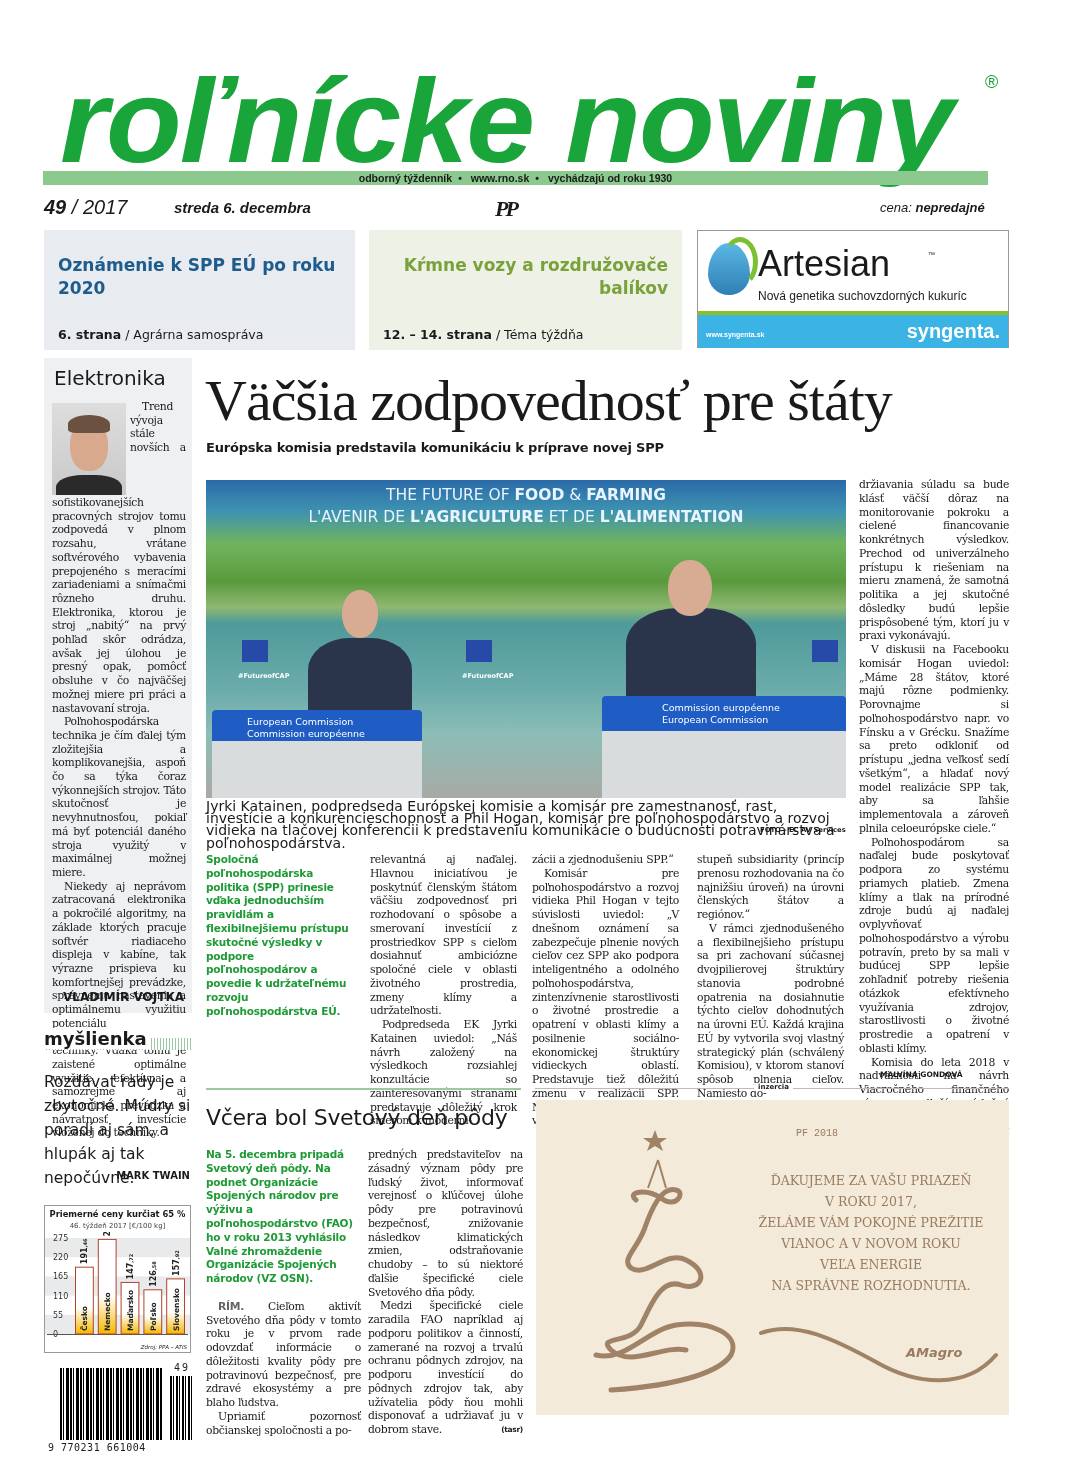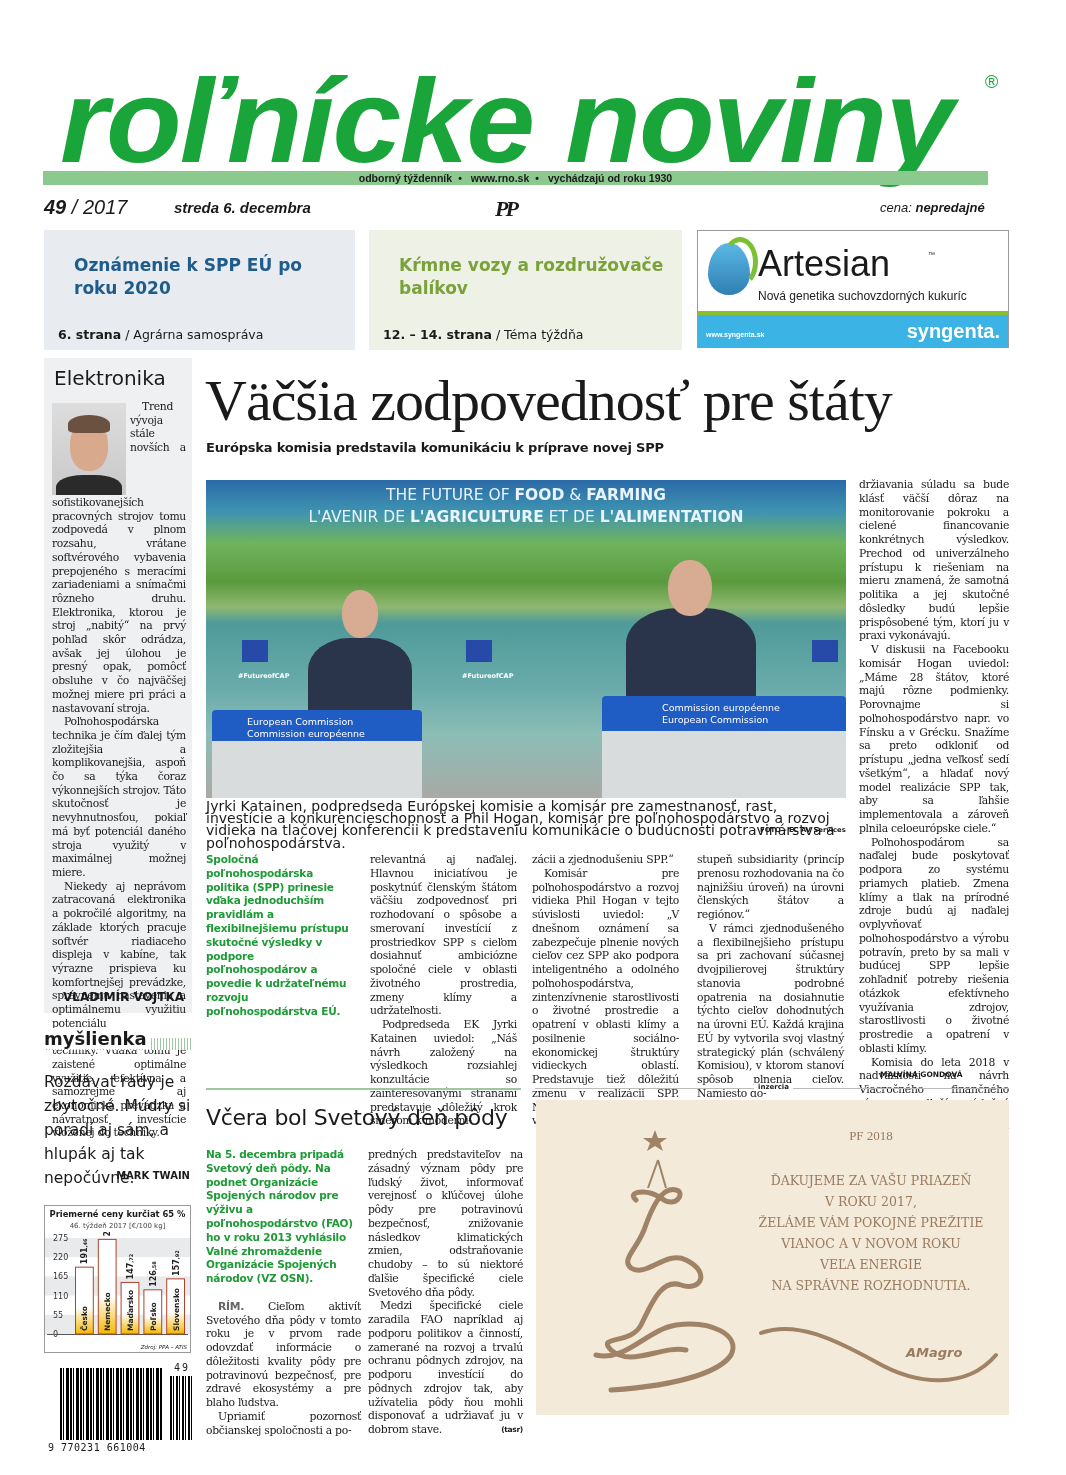--- a/index.html
+++ b/index.html
@@ -8,27 +8,27 @@
   .masthead { left: 60px; top: 66px; width: 930px; height: 110px; font-family: "Liberation Sans", sans-serif; font-weight: bold; font-style: italic; color: #1aa53a; font-size: 118px; letter-spacing: -2px; line-height: 110px; transform: scaleX(1.05) scaleY(1.0); transform-origin: left; white-space: nowrap; }
   .reg { left: 985px; top: 72px; color: #1aa53a; font-family: "Liberation Sans", sans-serif; font-size: 18px; }
   .tagbar { left: 43px; top: 171px; width: 945px; height: 14px; background: #8cc98f; font-family: "Liberation Sans", sans-serif; font-size: 10.5px; font-weight: bold; text-align: center; line-height: 14px; color: #1a1a1a; }
   .tagbar .sep { margin: 0 6px; }
   .issue { left: 44px; top: 196px; font-family: "Liberation Sans", sans-serif; font-style: italic; font-size: 20px; }
   .issue b { font-weight: bold; }
   .date { left: 174px; top: 199px; font-family: "Liberation Sans", sans-serif; font-style: italic; font-weight: bold; font-size: 15px; }
   .pp-logo { left: 495px; top: 196px; font-family: "Liberation Serif", serif; font-style: italic; font-weight: bold; font-size: 22px; letter-spacing: -3px; }
   .price { left: 880px; top: 200px; font-family: "Liberation Sans", sans-serif; font-style: italic; font-size: 13px; }
   .price b { font-weight: bold; }
-  .teaser { top: 230px; height: 120px; padding: 24px 14px 0 30px; font-family: "DejaVu Sans", sans-serif; }
+  .teaser { top: 230px; height: 120px; padding: 24px 14px 0 14px; font-family: "DejaVu Sans", sans-serif; }
   .teaser .title { font-size: 17px; font-weight: bold; line-height: 23px; }
   .teaser .foot { position: absolute; left: 14px; bottom: 8px; font-size: 12.5px; }
   .teaser .foot b { font-weight: bold; }
   .t1 { left: 44px; width: 311px; background: #e8ebef; }
   .t1 .title { color: #1d5c8c; }
-  .t2 { left: 369px; width: 313px; background: #eef1e6; }
+  .t2 { left: 369px; width: 313px; background: #eef1e6; text-align: right; }
   .t2 .title { color: #7ba13a; }
   .ad-artesian { left: 697px; top: 230px; width: 312px; height: 118px; border: 1px solid #999; background: #fff; }
   .ad-artesian .drop { position: absolute; left: 10px; top: 12px; width: 42px; height: 52px; border-radius: 50% 50% 50% 50% / 60% 60% 40% 40%; background: linear-gradient(#5bb8e5, #2f7fb3); }
   .ad-artesian .drop:after { content: ""; position: absolute; left: 14px; top: -6px; width: 26px; height: 40px; border: 5px solid #7bbf32; border-left-color: transparent; border-bottom-color: transparent; border-radius: 50%; }
   .ad-artesian .brand { position: absolute; left: 60px; top: 12px; font-family: "Liberation Sans", sans-serif; font-size: 36px; color: #1a1a1a; }
   .ad-artesian .tm { position: absolute; left: 230px; top: 20px; font-size: 7px; font-family: "Liberation Sans", sans-serif; }
   .ad-artesian .tag { position: absolute; left: 60px; top: 58px; font-family: "Liberation Sans", sans-serif; font-size: 12px; color: #222; }
   .ad-artesian .green { position: absolute; left: 0; top: 80px; width: 100%; height: 4px; background: #8cbd2a; }
   .ad-artesian .blue { position: absolute; left: 0; top: 84px; width: 100%; height: 33px; background: #3bb4e5; }
   .ad-artesian .url { position: absolute; left: 8px; top: 100px; font-family: "Liberation Sans", sans-serif; font-size: 7px; color: #fff; font-weight: bold; }
@@ -83,21 +83,21 @@
   .c5 { left: 859px; top: 478px; width: 150px; }
   .author-m { left: 880px; top: 1070px; font-family: "DejaVu Sans", sans-serif; font-weight: bold; font-size: 7.5px; }
   .rule1 { left: 206px; top: 1088px; width: 315px; height: 2px; background: #9cc99f; }
   .rule2 { left: 535px; top: 1088px; width: 474px; height: 1px; background: #bbb; }
   .inzercia { left: 754px; top: 1083px; padding: 0 4px; background: #fff; font-family: "DejaVu Sans", sans-serif; font-weight: bold; font-size: 7px; }
   .headline2 { left: 206px; top: 1105px; font-family: "DejaVu Sans", sans-serif; font-size: 22px; letter-spacing: -0.3px; }
   .d1 { left: 206px; top: 1148px; width: 155px; }
   .d2 { left: 368px; top: 1148px; width: 155px; }
   .tasr { font-family: "DejaVu Sans", sans-serif; font-weight: bold; font-size: 7.5px; float: right; }
   .pf { left: 536px; top: 1100px; width: 473px; height: 315px; background: #f3ead9; overflow: hidden; }
-  .pf .ptitle { position: absolute; left: 260px; top: 28px; width: 150px; text-align: center; font-family: Liberation Serif, serif; color: #9a7b5f; font-size: 13px; }
+  .pf .ptitle { position: absolute; left: 260px; top: 28px; width: 150px; font-family: Liberation Mono, monospace; color: #9a7b5f; font-size: 10px; }
   .pf .pmsg { position: absolute; left: 210px; top: 70px; width: 250px; text-align: center; font-family: "DejaVu Serif", serif; color: #9a7b5f; font-size: 12.5px; line-height: 21px; }
   .pf svg { position: absolute; left: 0; top: 0; }
   .pf .logo { position: absolute; left: 370px; top: 245px; font-family: "DejaVu Sans", sans-serif; font-weight: bold; color: #9a7b5f; font-size: 13px; font-style: italic; }
 </style>
 </head>
 <body>
 
 <div class="abs masthead">roľnícke noviny</div>
 <div class="abs reg">®</div>
 <div class="abs tagbar">

